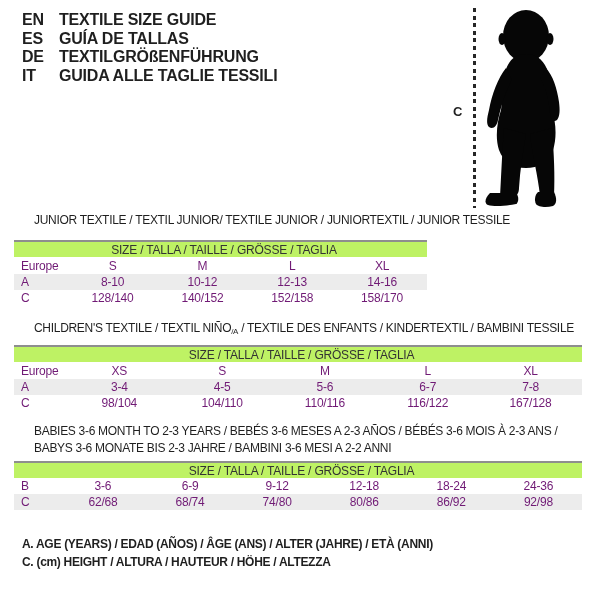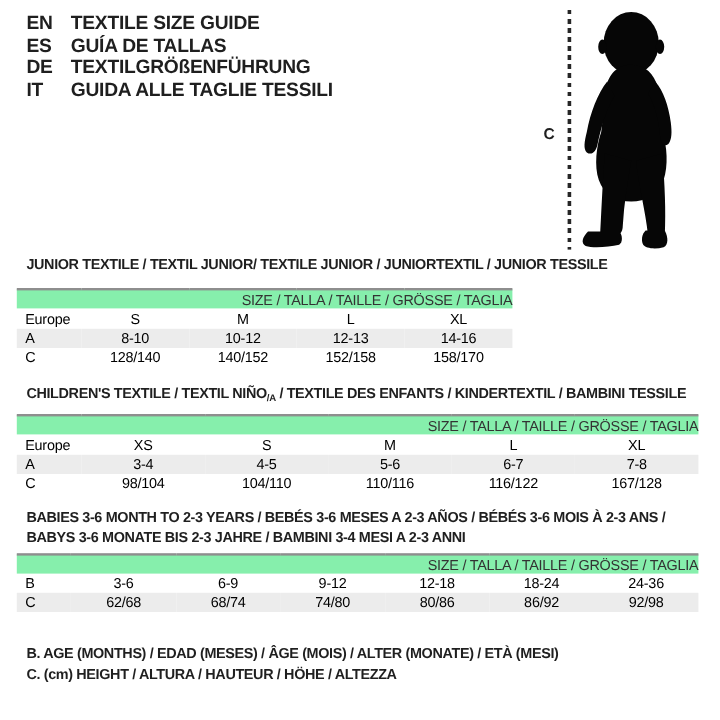--- a/index.html
+++ b/index.html
@@ -14,37 +14,37 @@
   .lang-row{display:flex;line-height:18.5px;font-size:16px;font-weight:700;letter-spacing:-0.2px;}
   .lang-code{width:37px;}
 
   
   .measure-line{left:473px;top:8px;width:3px;height:200px;
     background:repeating-linear-gradient(180deg,#262626 0 4px,transparent 4px 7.6px);}
   .measure-label{left:453px;top:104px;font-size:13px;font-weight:700;}
   .baby-svg{left:482px;top:10px;}
 
   
-  .sec-title{font-size:12px;font-weight:700;letter-spacing:-0.3px;white-space:nowrap;}
+  .sec-title{font-size:12px;font-weight:400;letter-spacing:-0.3px;white-space:nowrap;margin-left:12px;}
   .sec-title .subscript{font-size:8px;vertical-align:-2px;}
   .t1-title{left:22px;top:213px;}
   .t2-title{left:22px;top:321px;}
   .t3-title{left:22px;top:423px;line-height:16.5px;}
 
   
   table{border-collapse:collapse;table-layout:fixed;font-size:12px;letter-spacing:-0.2px;}
   .size-table{position:absolute;}
   .tbl-1{left:14px;top:240px;width:413px;}
   .tbl-2{left:14px;top:345px;width:568px;}
   .tbl-3{left:14px;top:461px;width:568px;}
-  td{padding:0;height:16px;text-align:center;vertical-align:middle;font-weight:400;color:#000000;}
+  td{padding:0;height:16px;text-align:center;vertical-align:middle;font-weight:400;color:#701a75;}
   td.row-label{text-align:left;padding-left:7px;}
   tr.head-band td{
-    background:#86efac;border-top:2px solid #8e8e8e;color:#333;
-    text-align:right;padding-left:7px;height:15px;font-weight:400;
+    background:#bef264;border-top:2px solid #8e8e8e;color:#333;
+    text-align:center;padding-left:7px;height:15px;font-weight:400;
   }
   tr.shaded td{background:#ececec;}
   tr.europe td{height:17px;}
 
   
   .legend{left:22px;top:536px;font-size:12px;font-weight:700;letter-spacing:-0.3px;line-height:17.6px;white-space:nowrap;}
 </style>
 </head>
 <body>
 
@@ -157,21 +157,21 @@
     <td>104/110</td>
     <td>110/116</td>
     <td>116/122</td>
     <td>167/128</td>
   </tr>
 </tbody>
   </table>
 
 <div class="abs sec-title t3-title">
   <div>BABIES 3-6 MONTH TO 2-3 YEARS / BEBÉS 3-6 MESES A 2-3 AÑOS / BÉBÉS 3-6 MOIS À 2-3 ANS /</div>
-  <div>BABYS 3-6 MONATE BIS 2-3 JAHRE / BAMBINI 3-4 MESI A 2-3 ANNI</div>
+  <div>BABYS 3-6 MONATE BIS 2-3 JAHRE / BAMBINI 3-6 MESI A 2-2 ANNI</div>
 </div>
 <table class="size-table tbl-3">
   <colgroup>
       <col style="width:8%">
       <col style="width:15.33%">
       <col style="width:15.33%">
       <col style="width:15.33%">
       <col style="width:15.33%">
       <col style="width:15.33%">
       <col style="width:15.33%">
@@ -195,15 +195,15 @@
     <td>68/74</td>
     <td>74/80</td>
     <td>80/86</td>
     <td>86/92</td>
     <td>92/98</td>
   </tr>
 </tbody>
   </table>
 
 <div class="abs legend">
-  <div>B. AGE (MONTHS) / EDAD (MESES) / ÂGE (MOIS) / ALTER (MONATE) / ETÀ (MESI)</div>
+  <div>A. AGE (YEARS) / EDAD (AÑOS) / ÂGE (ANS) / ALTER (JAHRE) / ETÀ (ANNI)</div>
   <div>C. (cm) HEIGHT / ALTURA / HAUTEUR / HÖHE / ALTEZZA</div>
 </div>
 
 </body></html>

